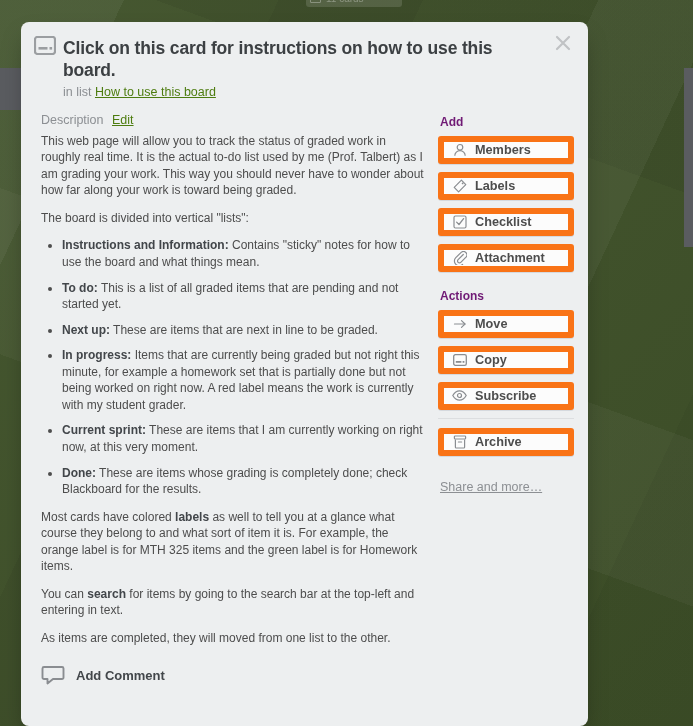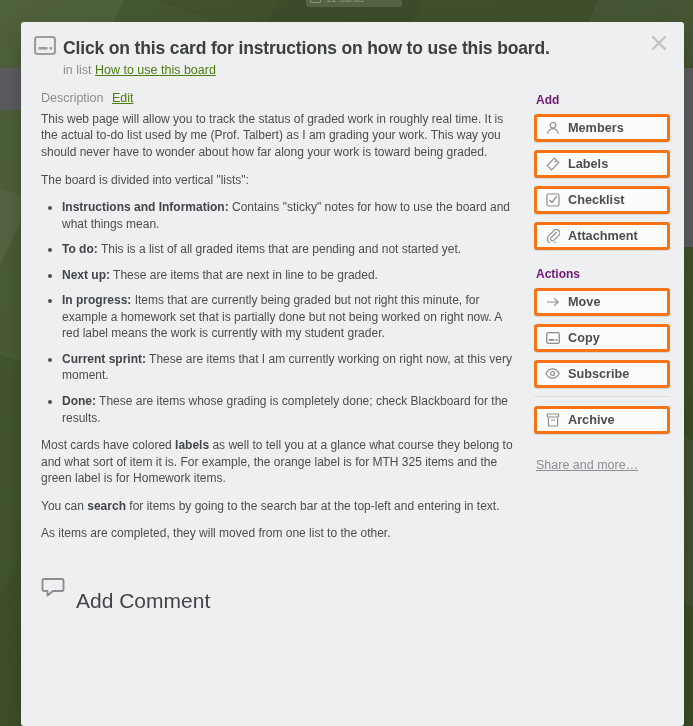--- a/index.html
+++ b/index.html
@@ -61,24 +61,24 @@
     position: absolute;
     background: #5a5c60;
   }
   #scrim-left  { left: 0;     top: 68px; width: 21px;  height: 42px; }
   #scrim-right { right: 0;    top: 68px; width: 9px;   height: 179px; }
 
   
   #card-modal {
     position: absolute;
     left: 21px; top: 22px;
-    width: 663px;
+    width: 567px;
     height: 704px;
     background: #edeff0;
-    border-radius: 3px;
+    border-radius: 8px;
     box-shadow: 0 12px 24px -6px rgba(0,0,0,0.35);
     overflow: hidden;
   }
 
   
   #close-btn {
     position: absolute;
     right: 10px; top: 6px;
     width: 30px; height: 30px;
     cursor: pointer;
@@ -167,21 +167,21 @@
   }
   .side-heading.actions { margin-top: 17px; }
   .side-btn {
     display: flex;
     align-items: center;
     width: 100%;
     height: 28px;
     margin-bottom: 8px;
     padding: 0 8px;
     background: #fcfcfc;
-    border: 3px solid #f97316;
+    border: 6px solid #f97316;
     border-radius: 3px;
     box-shadow: 0 1px 0 rgba(9,30,66,0.10);
     font-size: 12.7px;
     font-weight: bold;
     color: #4d4d4d;
     cursor: pointer;
     text-align: left;
     font-family: inherit;
   }
   .side-btn .sb-icon {
@@ -217,24 +217,23 @@
     align-items: center;
     margin-bottom: 10px;
   }
   #comment-heading .ch-icon {
     width: 24px; height: 20px;
     margin-right: 11px;
     color: #8a8d91;
     display: inline-flex; align-items: center;
   }
   #comment-heading-label {
-    font-size: 21px;
-    font-weight: normal;
+    font-size: 13px;
+    font-weight: bold;
     color: #42464a;
-    margin-top: 28px;
   }
 </style>
 </head>
 <body>
 
 <div id="board-bg">
   <div id="bg-card-top">
     <span class="mini-icon"></span>
     <span>11 cards</span>
   </div>

